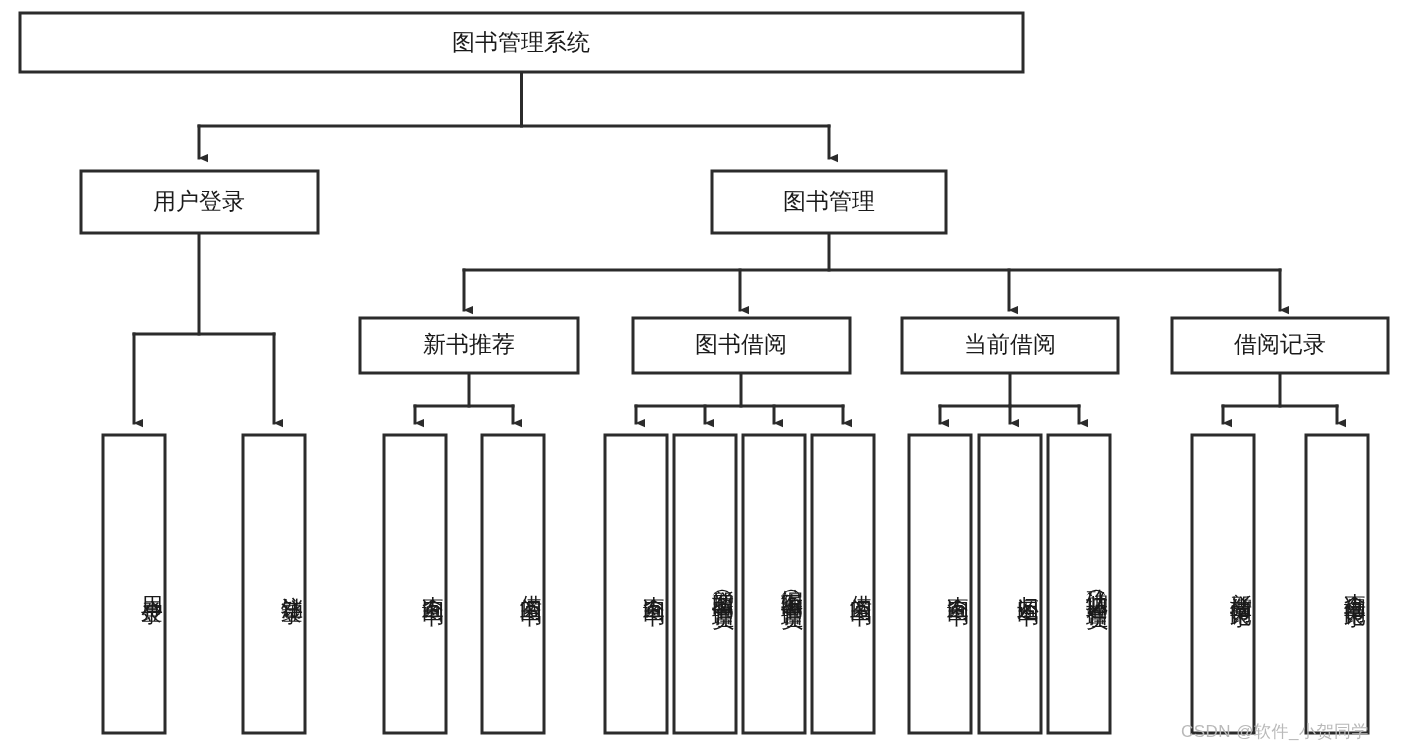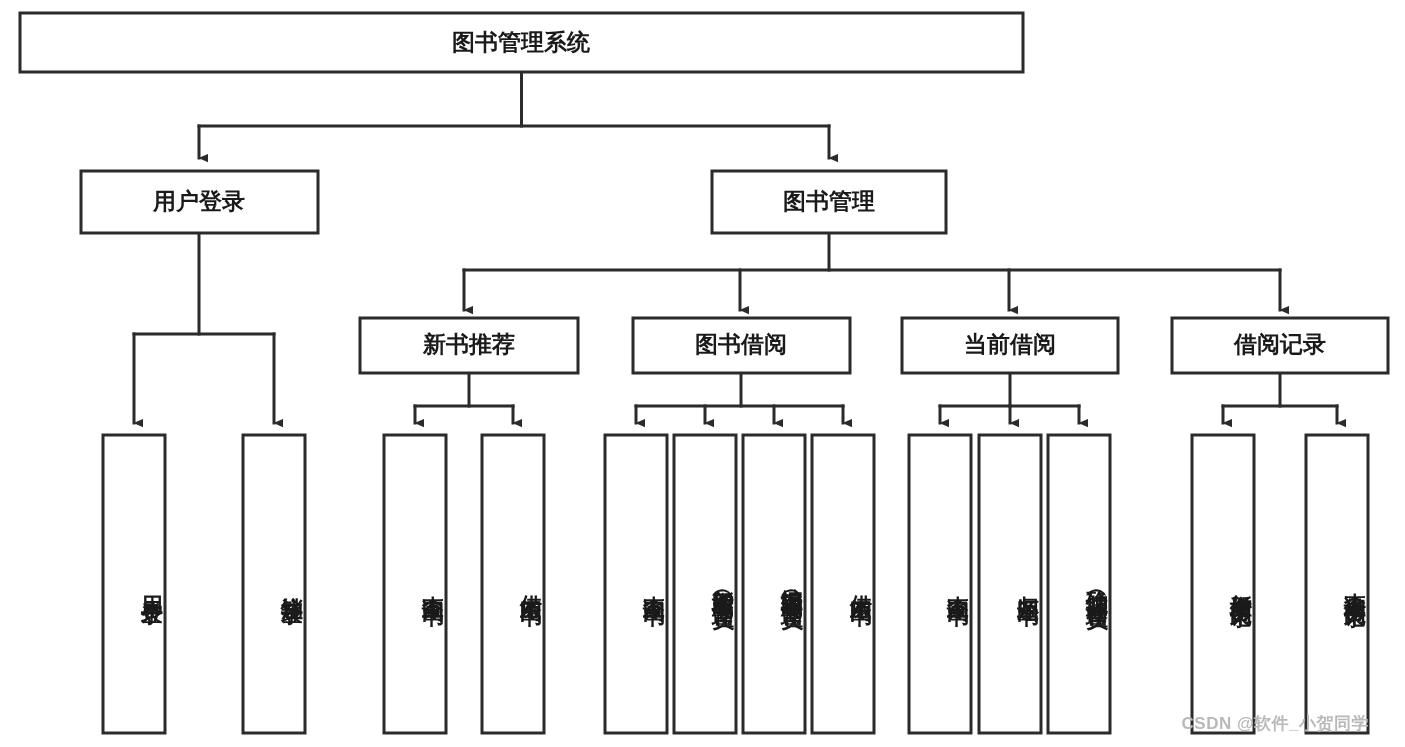--- a/index.html
+++ b/index.html
@@ -11,21 +11,20 @@
     width: 1405px;
     height: 747px;
     font-family: "Liberation Sans", "DejaVu Sans", sans-serif;
     overflow: hidden;
   }
   #diagram-root {
     position: relative;
     width: 1377px;
     height: 747px;
     background: #ffffff;
-    font-weight: bold;
   }
   svg#tree-svg {
     position: absolute;
     left: 0;
     top: 0;
     width: 1405px;
     height: 747px;
   }
   .node-box {
     fill: #ffffff;
@@ -54,21 +53,21 @@
     line-height: 1.15;
     color: #1a1a1a;
     letter-spacing: 3px;
     text-align: center;
     white-space: nowrap;
     pointer-events: none;
   }
   .watermark {
     position: absolute;
     right: 8px;
-    bottom: 12px;
+    bottom: 4px;
     font-family: "Liberation Sans", "DejaVu Sans", sans-serif;
     font-size: 17px;
     color: #b9b9b9;
     letter-spacing: 0.5px;
     white-space: nowrap;
     text-align: right;
   }
 </style>
 </head>
 <body>

